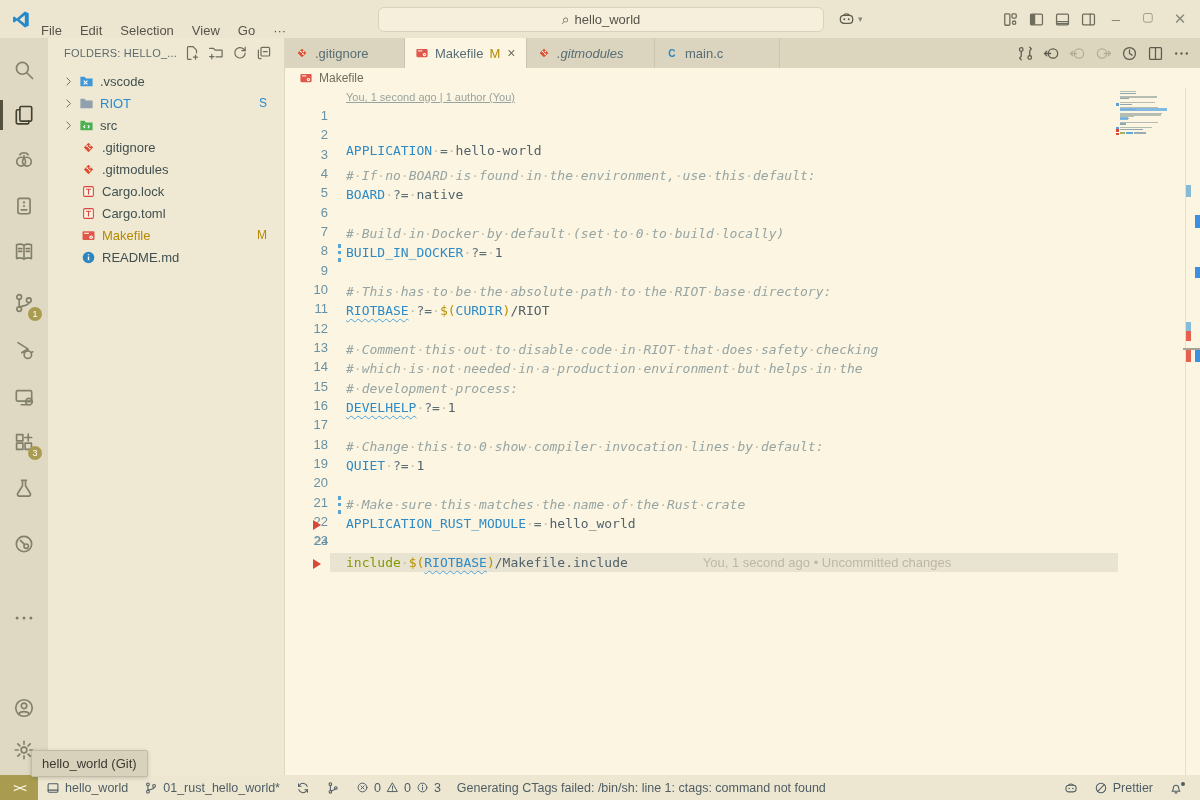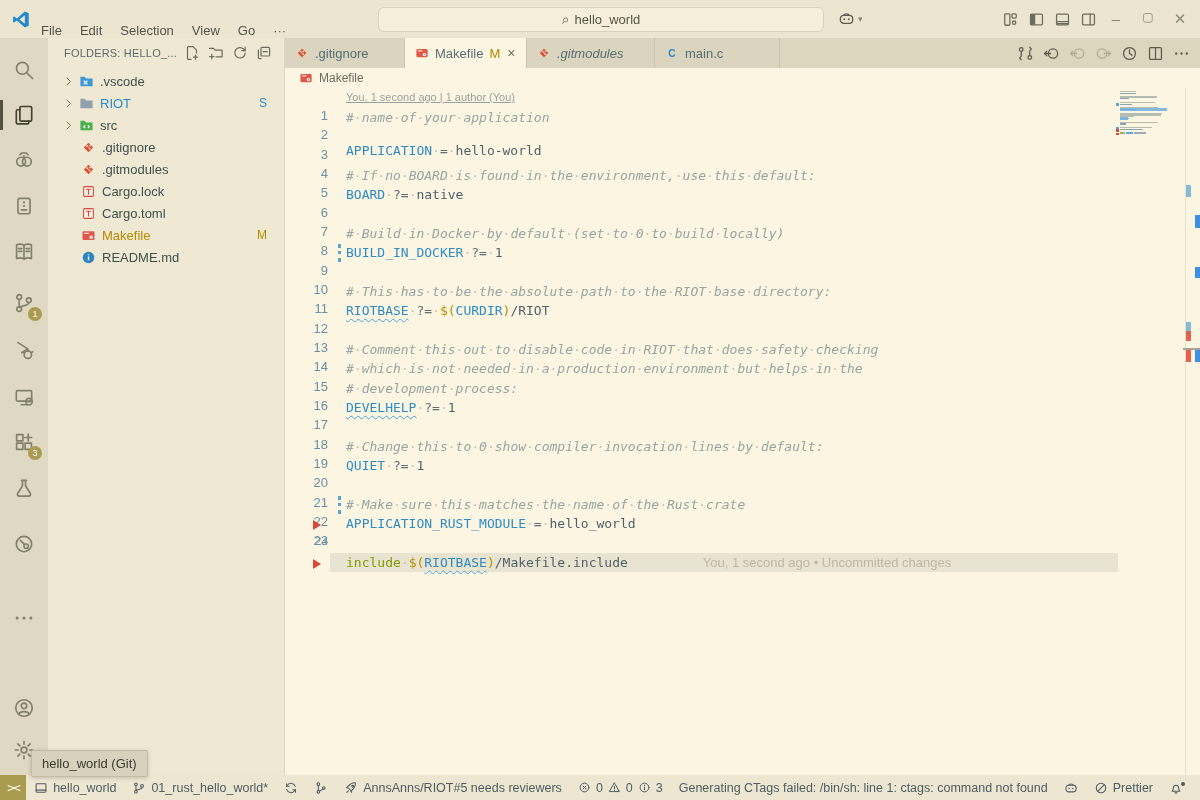--- a/index.html
+++ b/index.html
@@ -500,21 +500,20 @@
           </svg>
         </span>
       </span>
     <span>Makefile</span>
   </div>
 
   <div id="code">
       <div class="abs curline-bg" style="left: 45px; top: 464.59px; width: 788px; height: 19.33px; background: rgb(233, 227, 209);"></div>
       <div class="codelens mono" style="font-family: &quot;Liberation Sans&quot;, sans-serif;">You, 1 second ago | 1 author (You)</div>
       <div class="lnum" style="top: 20px;">1</div>
-      <div class="cline mono" style="top: 20px;"><span class="cm">#<span class="ws">·</span>name<span class="ws">·</span>of<span class="ws">·</span>your<span class="ws">·</span>application</span></div>
       <div class="lnum" style="top: 39.33px;">2</div>
       <div class="cline mono" style="top: 53px;"><span class="v">APPLICATION</span><span class="o"><span class="ws">·</span>=<span class="ws">·</span></span><span class="t">hello-world</span></div>
       <div class="lnum" style="top: 58.66px;">3</div>
       <div class="cline mono" style="top: 58.66px;"></div>
       <div class="lnum" style="top: 77.99px;">4</div>
       <div class="cline mono" style="top: 77.99px;"><span class="cm">#<span class="ws">·</span>If<span class="ws">·</span>no<span class="ws">·</span>BOARD<span class="ws">·</span>is<span class="ws">·</span>found<span class="ws">·</span>in<span class="ws">·</span>the<span class="ws">·</span>environment,<span class="ws">·</span>use<span class="ws">·</span>this<span class="ws">·</span>default:</span></div>
       <div class="lnum" style="top: 97.32px;">5</div>
       <div class="cline mono" style="top: 97.32px;"><span class="v">BOARD</span><span class="o"><span class="ws">·</span>?=<span class="ws">·</span></span><span class="t">native</span></div>
       <div class="lnum" style="top: 116.65px;">6</div>
       <div class="cline mono" style="top: 116.65px;"></div>
@@ -630,30 +629,20 @@
           <svg width="14" height="14" viewBox="0 0 16 16" fill="none" stroke="currentColor" stroke-width="1.2" stroke-linecap="round" stroke-linejoin="round">
             <circle cx="5" cy="3.6" r="1.5"></circle>
             <circle cx="5" cy="12.4" r="1.5"></circle>
             <circle cx="11.2" cy="8" r="1.5"></circle>
             <path d="M5 5.1v5.8M6 11.3c2.6-.9 4.3-1.4 4.5-2.2"></path>
           </svg>
         </span>
       </div>
       <div class="sb-item">
         <span style="display: inline-flex; color: rgb(79, 93, 99);">
-          <svg width="14" height="14" viewBox="0 0 16 16" fill="none" stroke="currentColor" stroke-width="1.2" stroke-linecap="round" stroke-linejoin="round">
-            <path d="M9 10.6c3-3 4.4-6 3.9-8.5-2.5-.5-5.5 1-8.5 4L3 7.6l2.1.5 2.8 2.8.5 2.1z"></path>
-            <circle cx="10" cy="6" r="1.1"></circle>
-            <path d="M3.2 13l1.8-1.8"></path>
-          </svg>
-        </span>
-        <span>AnnsAnns/RIOT#5 needs reviewers</span>
-      </div>
-      <div class="sb-item">
-        <span style="display: inline-flex; color: rgb(79, 93, 99);">
           <svg width="13" height="13" viewBox="0 0 16 16" fill="none" stroke="currentColor" stroke-width="1.2" stroke-linecap="round" stroke-linejoin="round">
             <circle cx="8" cy="8" r="5.4"></circle>
             <path d="M6.1 6.1l3.8 3.8M9.9 6.1l-3.8 3.8"></path>
           </svg>
         </span>
         <span>0</span>
         <span style="display: inline-flex; color: rgb(79, 93, 99);">
           <svg width="13" height="13" viewBox="0 0 16 16" fill="none" stroke="currentColor" stroke-width="1.2" stroke-linecap="round" stroke-linejoin="round">
             <path d="M8 2.6L14 13H2z"></path>
             <path d="M8 6.4v3M8 11v.6"></path>

